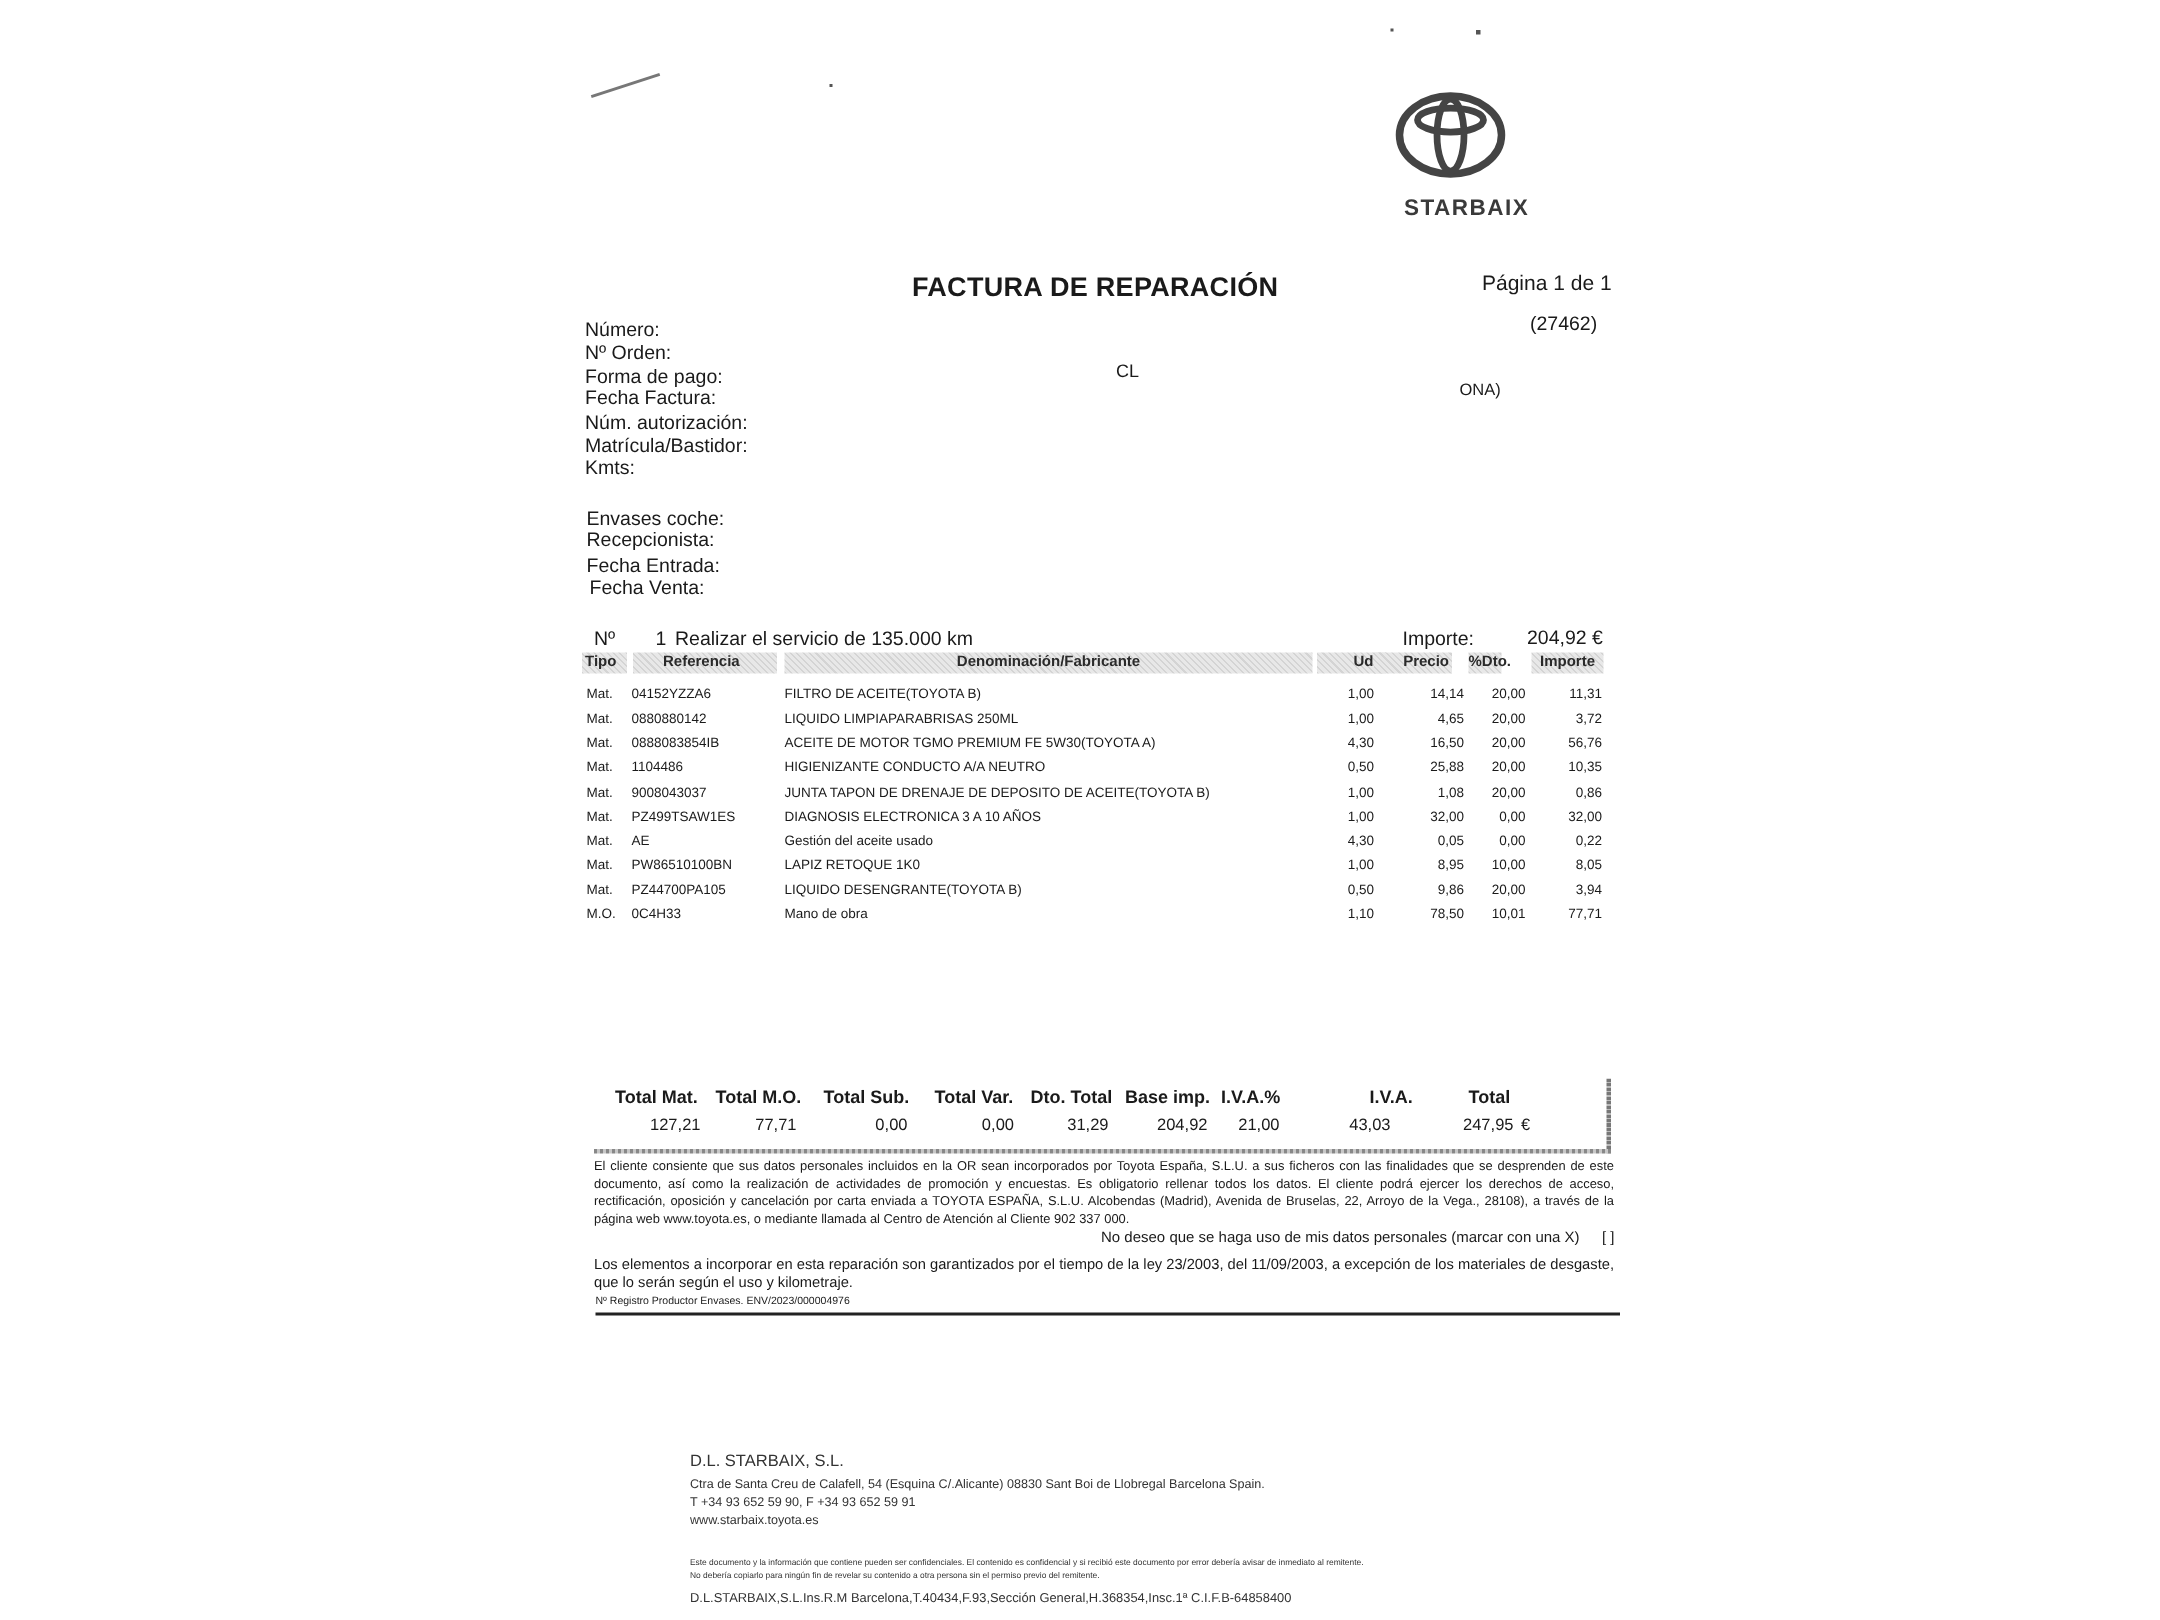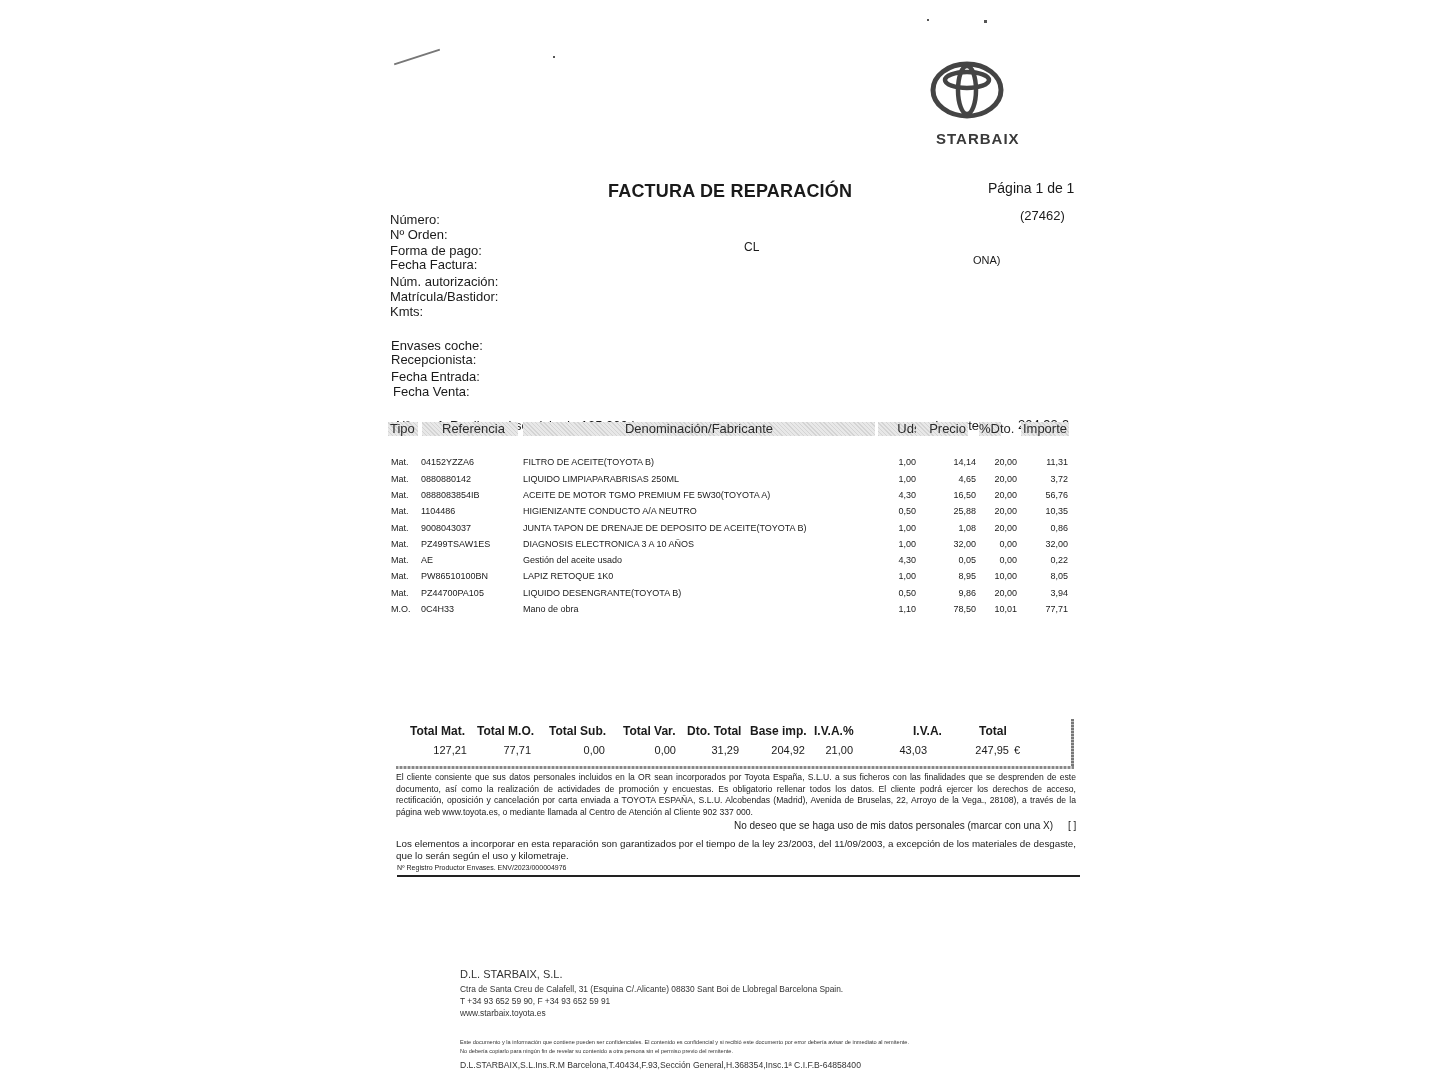--- a/index.html
+++ b/index.html
@@ -8,21 +8,21 @@
     font-family: "Liberation Sans", sans-serif; color: #1a1a1a;
   }
   .abs { position: absolute; }
   .scan-mark { position: absolute; background: #555; }
   .logo { position: absolute; left: 930px; top: 60px; width: 74px; height: 60px; }
   .logo-text { position: absolute; left: 936px; top: 130px; font-size: 15px; letter-spacing: 1px; color: #3a3a3a; font-weight: bold; }
   .title { position: absolute; left: 608px; top: 181px; font-size: 18px; font-weight: bold; letter-spacing: 0.2px; }
   .page-num { position: absolute; left: 988px; top: 180px; font-size: 14px; }
   .hdr-label { position: absolute; left: 390px; font-size: 13px; line-height: 15px; }
   .service-line { position: absolute; top: 418px; font-size: 13px; }
-  .thead { position: absolute; top: 422px; height: 14px; font-size: 13px; font-weight: normal; line-height: 14px;
+  .thead { position: absolute; top: 435px; height: 14px; font-size: 10px; font-weight: bold; line-height: 14px;
     background: repeating-linear-gradient(45deg, #d4d4d4 0 1px, #e8e8e8 1px 3px); color: #2a2a2a; }
   .row { position: absolute; left: 0; height: 16px; font-size: 9px; line-height: 16px; width: 1440px; }
   .row span { position: absolute; white-space: nowrap; }
   .num { text-align: right; }
   .tot-h { position: absolute; top: 724px; font-size: 12px; font-weight: bold; }
   .tot-v { position: absolute; top: 744px; font-size: 11px; text-align: right; }
   .legal { position: absolute; left: 396px; font-size: 8.6px; line-height: 11.6px; width: 680px; text-align: justify; }
   .footer { position: absolute; left: 448px; font-size: 9px; color: #333; padding-left: 12px; }
 </style>
 </head>
@@ -190,18 +190,18 @@
 <div class="tot-v" style="left:1014px;">€</div>
 
 <div class="legal" style="top:772px;">El cliente consiente que sus datos personales incluidos en la OR sean incorporados por Toyota España, S.L.U. a sus ficheros con las finalidades que se desprenden de este documento, así como la realización de actividades de promoción y encuestas. Es obligatorio rellenar todos los datos. El cliente podrá ejercer los derechos de acceso, rectificación, oposición y cancelación por carta enviada a TOYOTA ESPAÑA, S.L.U. Alcobendas (Madrid), Avenida de Bruselas, 22, Arroyo de la Vega., 28108), a través de la página web www.toyota.es, o mediante llamada al Centro de Atención al Cliente 902 337 000.</div>
 <div class="abs" style="left:734px;top:820px;font-size:10px;">No deseo que se haga uso de mis datos personales (marcar con una X)</div>
 <div class="abs" style="left:1068px;top:820px;font-size:10px;">[ ]</div>
 <div class="legal" style="top:838px;font-size:9.8px;line-height:12px;">Los elementos a incorporar en esta reparación son garantizados por el tiempo de la ley 23/2003, del 11/09/2003, a excepción de los materiales de desgaste, que lo serán según el uso y kilometraje.</div>
 <div class="abs" style="left:397px;top:864px;font-size:7px;">Nº Registro Productor Envases. ENV/2023/000004976</div>
 <div class="abs" style="left:397px;top:875px;width:683px;height:2px;background:#222;"></div>
 
 <div class="footer" style="top:968px;font-size:11px;">D.L. STARBAIX, S.L.</div>
-<div class="footer" style="top:984px;font-size:8.4px;">Ctra  de Santa Creu de Calafell, 31 (Esquina C/.Alicante)  08830 Sant Boi de Llobregal  Barcelona  Spain.</div>
+<div class="footer" style="top:984px;font-size:8.4px;">Ctra  de Santa Creu de Calafell, 54 (Esquina C/.Alicante)  08830 Sant Boi de Llobregal  Barcelona  Spain.</div>
 <div class="footer" style="top:996px;font-size:8.4px;">T +34 93 652 59 90, F +34 93 652 59 91</div>
 <div class="footer" style="top:1008px;font-size:8.4px;">www.starbaix.toyota.es</div>
 <div class="footer" style="top:1060px;font-size:8.6px;">D.L.STARBAIX,S.L.Ins.R.M Barcelona,T.40434,F.93,Sección General,H.368354,Insc.1ª C.I.F.B-64858400</div>
 <div class="footer" style="top:1039px;font-size:5.6px;">Este documento y la información que contiene pueden ser confidenciales. El contenido es confidencial y si recibió este documento por error debería avisar de inmediato al remitente.</div>
 <div class="footer" style="top:1048px;font-size:5.6px;">No debería copiarlo para ningún fin de revelar su contenido a otra persona sin el permiso previo del remitente.</div>
 
 </body></html>

